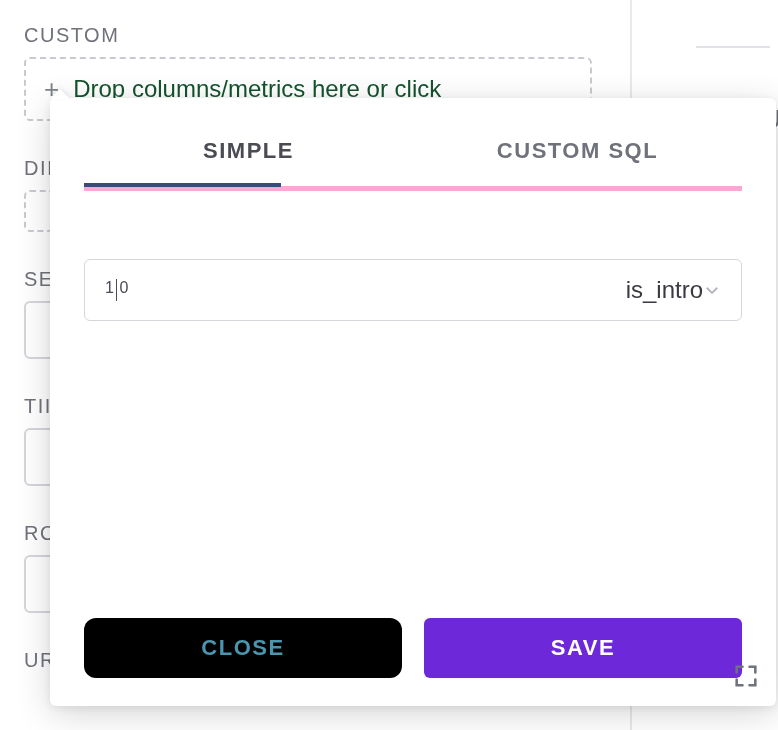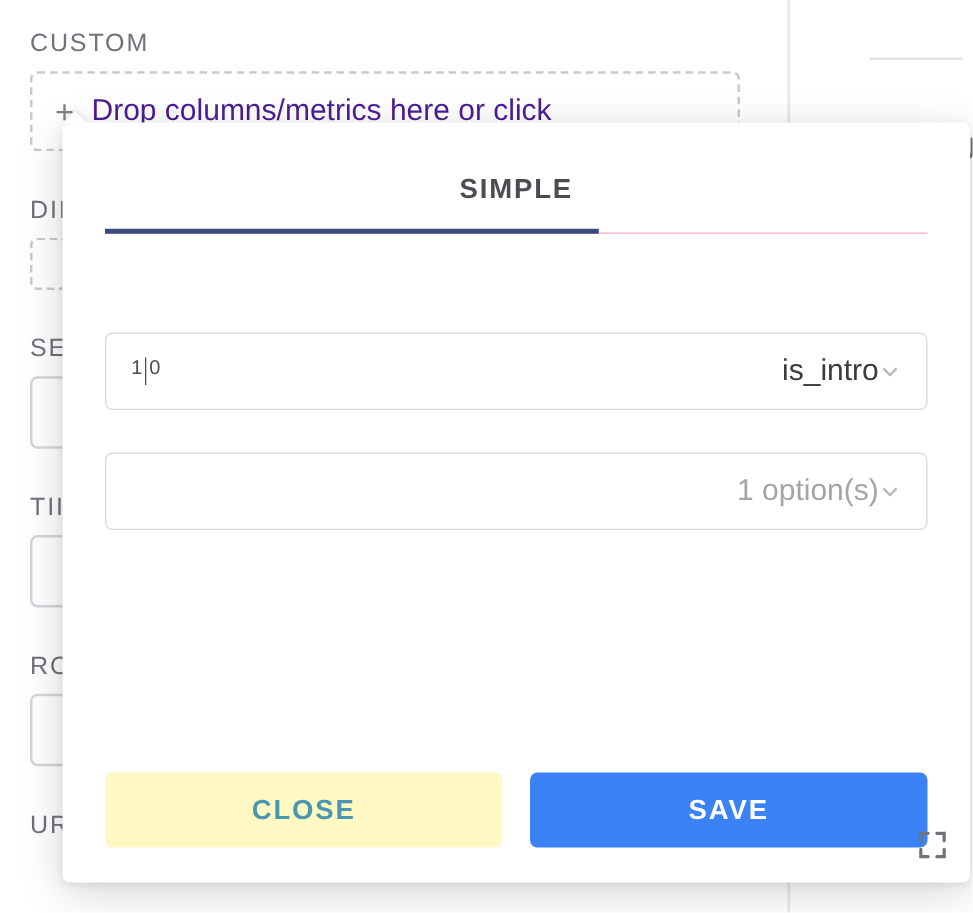--- a/index.html
+++ b/index.html
@@ -46,21 +46,21 @@
       padding: 10px 12px;
       min-height: 42px;
       width: 30px;
     }
     .plus {
       color: #7e828a;
       font-size: 26px;
       line-height: 1;
     }
     .placeholder {
-      color: #4c1d95;
+      color: #14532d;
       font-size: 24px;
     }
     .solid-box {
       border: 2px solid #d4d6dc;
       border-radius: 6px;
       padding: 12px 14px;
       min-height: 58px;
       width: 30px;
     }
     .vertical-divider {
@@ -105,22 +105,22 @@
       left: 0px;
       width: 0;
       height: 0;
       border-left: 10px solid transparent;
       border-right: 10px solid transparent;
       border-bottom: 10px solid #fff;
       filter: drop-shadow(0 -2px 2px rgba(0,0,0,0.08));
     }
     .tabs {
       display: flex;
-      margin: 22px 34px 15px 34px;
-      border-bottom: 1px solid #f9a8d4;
+      margin: 22px 34px 4px 34px;
+      border-bottom: 5px solid #f9a8d4;
     }
     .tab {
       flex: 1;
       text-align: center;
       padding: 18px 0 22px 0;
       font-size: 22px;
       font-weight: 600;
       letter-spacing: 1.5px;
       color: #6f727a;
       cursor: pointer;
@@ -210,25 +210,26 @@
       flex: 1;
       height: 60px;
       border: none;
       border-radius: 6px;
       font-size: 22px;
       font-weight: 700;
       letter-spacing: 1.5px;
       cursor: pointer;
     }
     .btn-close {
-      background: #fef9c3;
+      background: #000000;
       color: #4a95b0;
+      border-radius: 12px;
     }
     .btn-save {
-      background: #3b82f6;
+      background: #6d28d9;
       color: #fff;
     }
     .expand-btn {
       position: absolute;
       bottom: 40px;
       right: 18px;
       width: 28px;
       height: 28px;
       cursor: pointer;
     }
@@ -264,47 +265,40 @@
 
 <div class="vertical-divider"></div>
 <div class="hr-right"></div>
 <div class="gr-text">OU</div>
 
 <div class="popover">
   <div class="popover-arrow"></div>
 
   <div class="tabs">
     <div class="tab active">SIMPLE</div>
+    <div class="tab">CUSTOM SQL</div>
   </div>
 
   <div class="form-area">
 
     <div class="select-field">
       <span class="col-badge">
         <span class="one">1</span>
         <span class="bar"></span>
         <span class="zero">0</span>
       </span>
       <span class="select-text">is_intro</span>
       <span class="chevron">
         <svg viewBox="0 0 24 24" fill="none" stroke="#b4b7be" stroke-width="2.5">
             <polyline points="5 9 12 16 19 9"></polyline>
           </svg>
       </span>
     </div>
 
 
-    <div class="select-field">
-      <span class="select-text placeholder">1 option(s)</span>
-      <span class="chevron">
-        <svg viewBox="0 0 24 24" fill="none" stroke="#b4b7be" stroke-width="2.5">
-            <polyline points="5 9 12 16 19 9"></polyline>
-          </svg>
-      </span>
-    </div>
 
   </div>
 
   <div class="button-row">
     <button class="btn btn-close">CLOSE</button>
     <button class="btn btn-save">SAVE</button>
   </div>
 </div>
 
 <div class="expand-btn">

